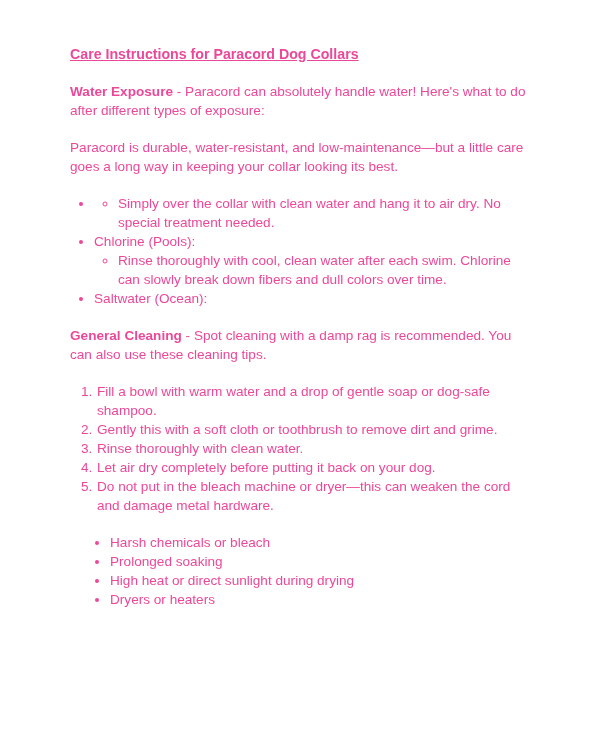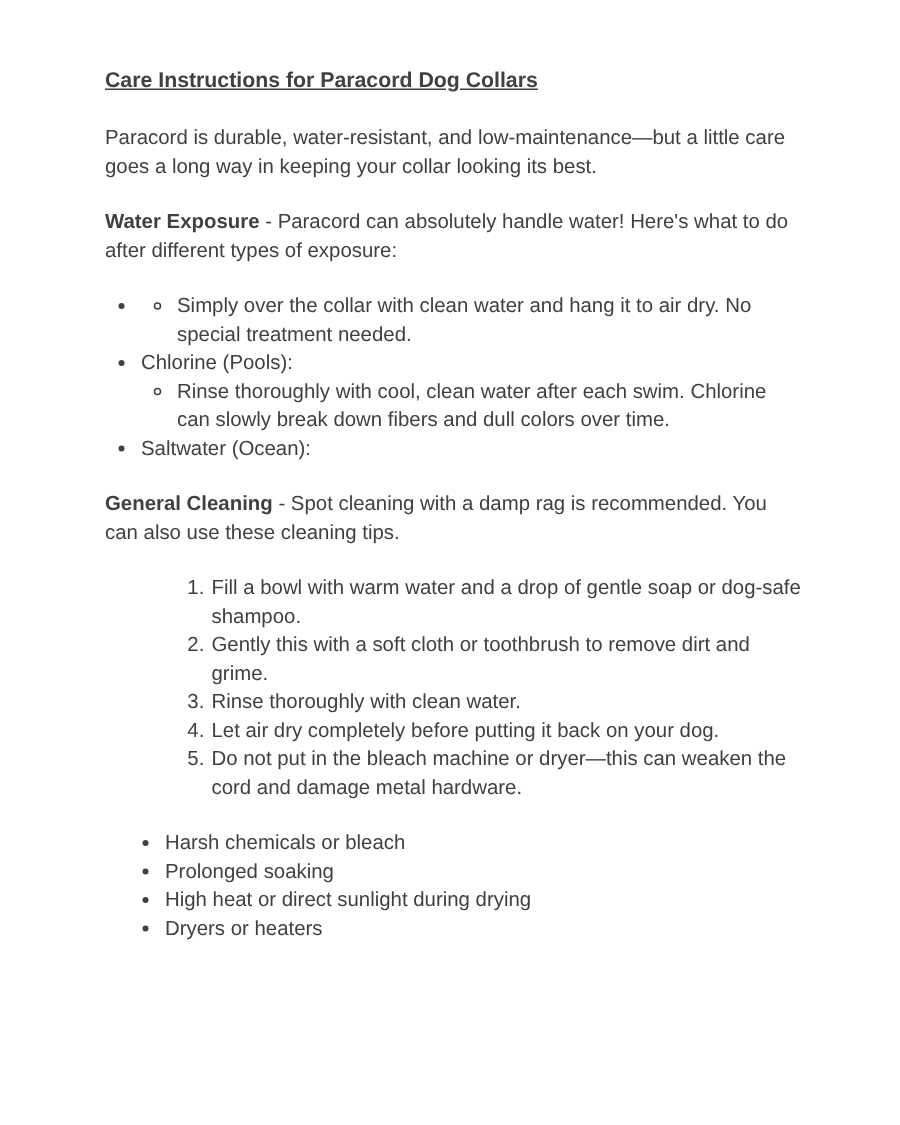--- a/index.html
+++ b/index.html
@@ -10,21 +10,21 @@
   .page {
     position: relative;
     width: 600px;
     height: 640px;
     background: #ffffff;
     box-sizing: border-box;
     padding: 45px 66px 0 70px;
     font-family: "Liberation Sans", "DejaVu Sans", sans-serif;
     font-size: 13.6px;
     line-height: 19px;
-    color: #404040;
+    color: #ec4899;
     overflow: hidden;
   }
   .doc-title {
     font-size: 14.2px;
     font-weight: 700;
     text-decoration: underline;
     margin: 0 0 18px 0;
   }
   p {
     margin: 18px 0;
@@ -41,45 +41,44 @@
     list-style-type: circle;
     margin: 0;
     padding-left: 24px;
   }
   ol.steps {
     margin: 18px 0;
     padding-left: 26px;
   }
   ol.steps li {
     padding-left: 1px;
-    margin-left: 44px;
   }
   .avoid-heading {
     margin: 18px 0 0 0;
     font-weight: 700;
   }
   ul.avoid-list {
     list-style-type: disc;
     margin: 16px;
     padding-left: 24px;
   }
 </style>
 </head>
 <body>
 
 <div class="page">
 
   <h1 class="doc-title">Care Instructions for Paracord Dog Collars</h1>
 
-  <p>Paracord is durable, water-resistant, and low-maintenance—but a little care goes a long way in keeping your collar looking its best.</p>
-
   <p>
     <span class="section-heading">Water Exposure</span>
     <span>- Paracord can absolutely handle water! Here's what to do after different types of exposure:</span>
   </p>
+
+  <p>Paracord is durable, water-resistant, and low-maintenance—but a little care goes a long way in keeping your collar looking its best.</p>
 
   <ul class="level-1">
     <li>
       <ul class="level-2">
         <li>Simply over the collar with clean water and hang it to air dry. No special treatment needed.</li>
       </ul>
     </li>
     <li>
       <span>Chlorine (Pools):</span>
       <ul class="level-2">

